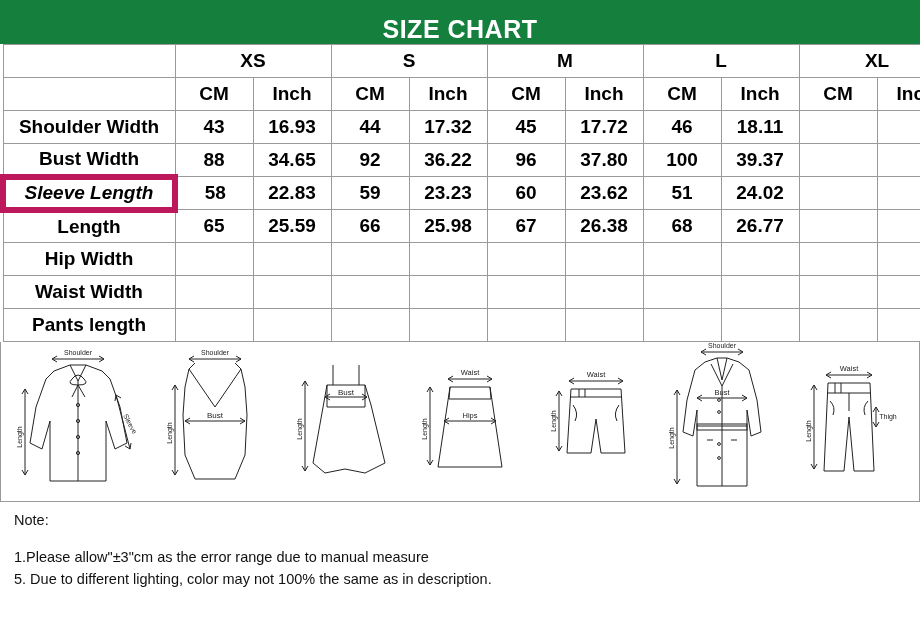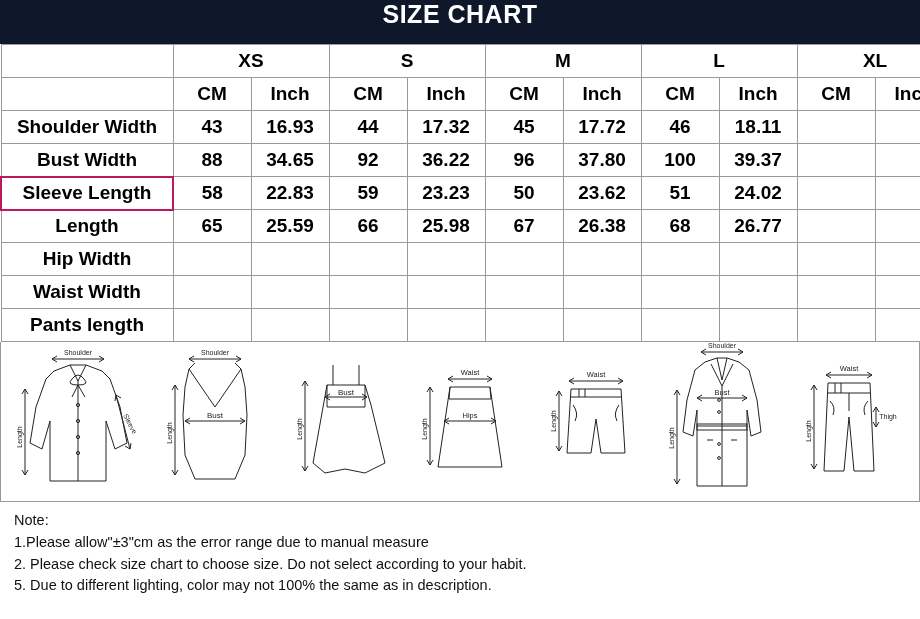--- a/index.html
+++ b/index.html
@@ -18,24 +18,24 @@
   .page {
     width: 920px;
     height: 619px;
     position: relative;
     background: #fff;
   }
 
   
   .title-bar {
     height: 44px;
-    background: #0f172a;
+    background: #15803d;
     color: #ffffff;
     display: flex;
-    align-items: flex-start;
+    align-items: flex-end;
     justify-content: center;
     font-size: 25px;
     font-weight: bold;
     letter-spacing: 0.5px;
   }
 
   
   table.size-table {
     border-collapse: collapse;
     width: 920px;
@@ -76,21 +76,22 @@
   td.cm     { background: #fce3d2; }
   td.inch   { background: #dce3f0; }
   td.cm-unit   { background: #fce3d2; }
   td.inch-unit { background: #dce3f0; }
   td.blank-cm   { background: #fce3d2; }
   td.blank-inch { background: #dce3f0; }
   td.corner-blank { background: #ffffff; border: 1px solid #9a9a9a; }
 
   
   td.rowlabel.highlight {
-    border: 2px solid #be185d;
+    border: 6px solid #be185d;
+    font-style: italic;
   }
 
   
   .illus-band {
     height: 160px;
     width: 920px;
     border: 1px solid #9a9a9a;
     border-top: none;
     display: flex;
     align-items: center;
@@ -104,21 +105,21 @@
     text-align: center;
   }
 
   
   .notes {
     padding: 8px 14px 4px 14px;
     font-size: 14.5px;
     line-height: 1.47;
     color: #111;
   }
-  .notes .note-head { margin-bottom: 1px; }
+  .notes .note-head { margin-bottom: 16px; }
   .notes .note-line { white-space: nowrap; }
 </style>
 </head>
 <body>
 
 <div class="page">
 
   <div class="title-bar">
     <span>SIZE CHART</span>
   </div>
@@ -186,21 +187,21 @@
         <td class="inch">39.37</td>
         <td class="cm"></td>
         <td class="inch"></td>
       </tr>
       <tr>
         <td class="rowlabel highlight">Sleeve Length</td>
         <td class="cm">58</td>
         <td class="inch">22.83</td>
         <td class="cm">59</td>
         <td class="inch">23.23</td>
-        <td class="cm">50</td>
+        <td class="cm">60</td>
         <td class="inch">23.62</td>
         <td class="cm">51</td>
         <td class="inch">24.02</td>
         <td class="cm"></td>
         <td class="inch"></td>
       </tr>
       <tr>
         <td class="rowlabel">Length</td>
         <td class="cm">65</td>
         <td class="inch">25.59</td>
@@ -398,17 +399,16 @@
         <text x="94" y="74" font-size="7" text-anchor="middle" fill="#222" font-family="Liberation Sans, sans-serif">Thigh</text>
         <text x="17" y="86" font-size="7" text-anchor="middle" fill="#222" transform="rotate(-90 17 86)" font-family="Liberation Sans, sans-serif">Length</text>
       </svg>
     </div>
 
   </div>
 
   <div class="notes">
     <div class="note-head">Note:</div>
     <div class="note-line">1.Please allow"±3"cm as the error range due to manual measure</div>
-    <div class="note-line">2. Please check size chart to choose size. Do not select according to your habit.</div>
     <div class="note-line">5. Due to different lighting, color may not 100% the same as in description.</div>
   </div>
 
 </div>
 
 </body></html>

